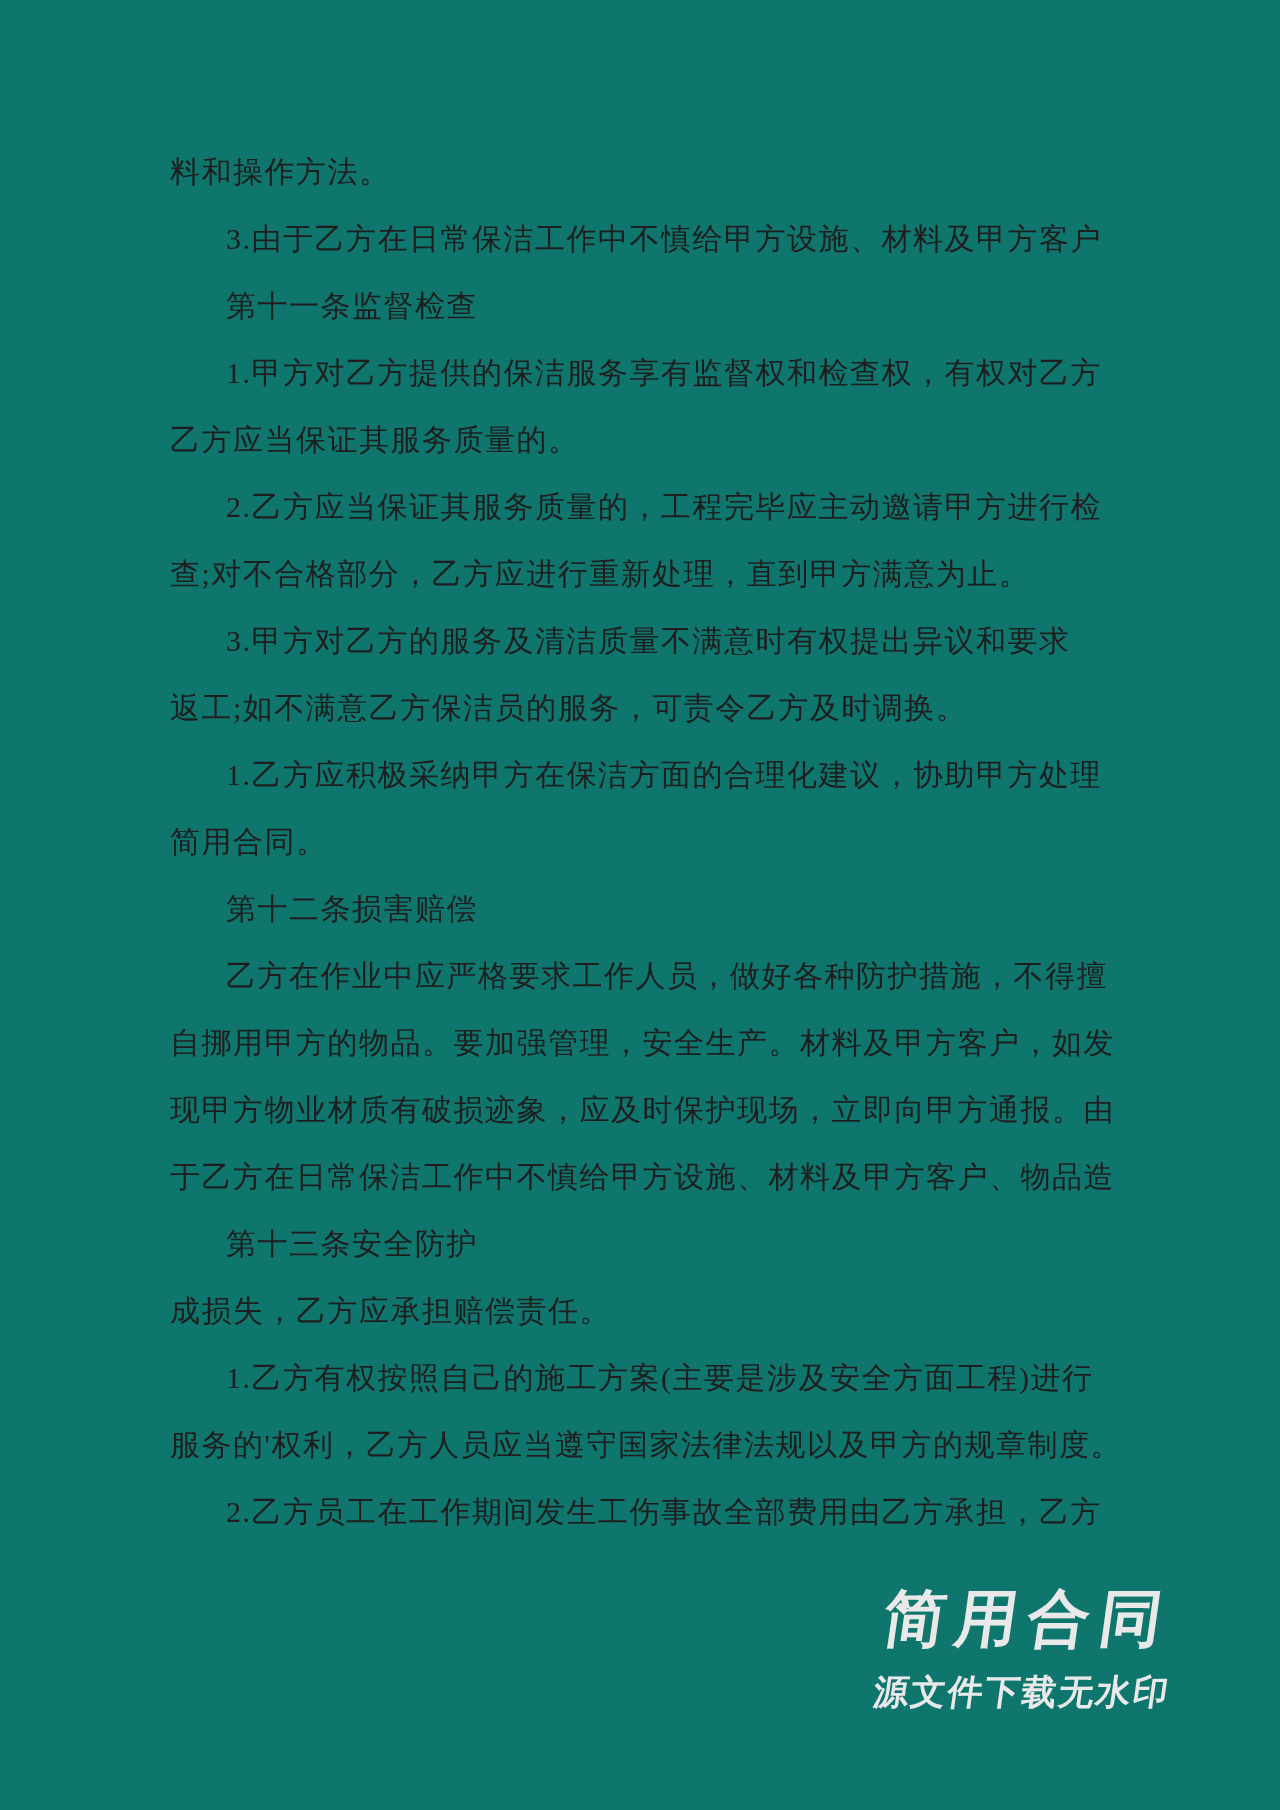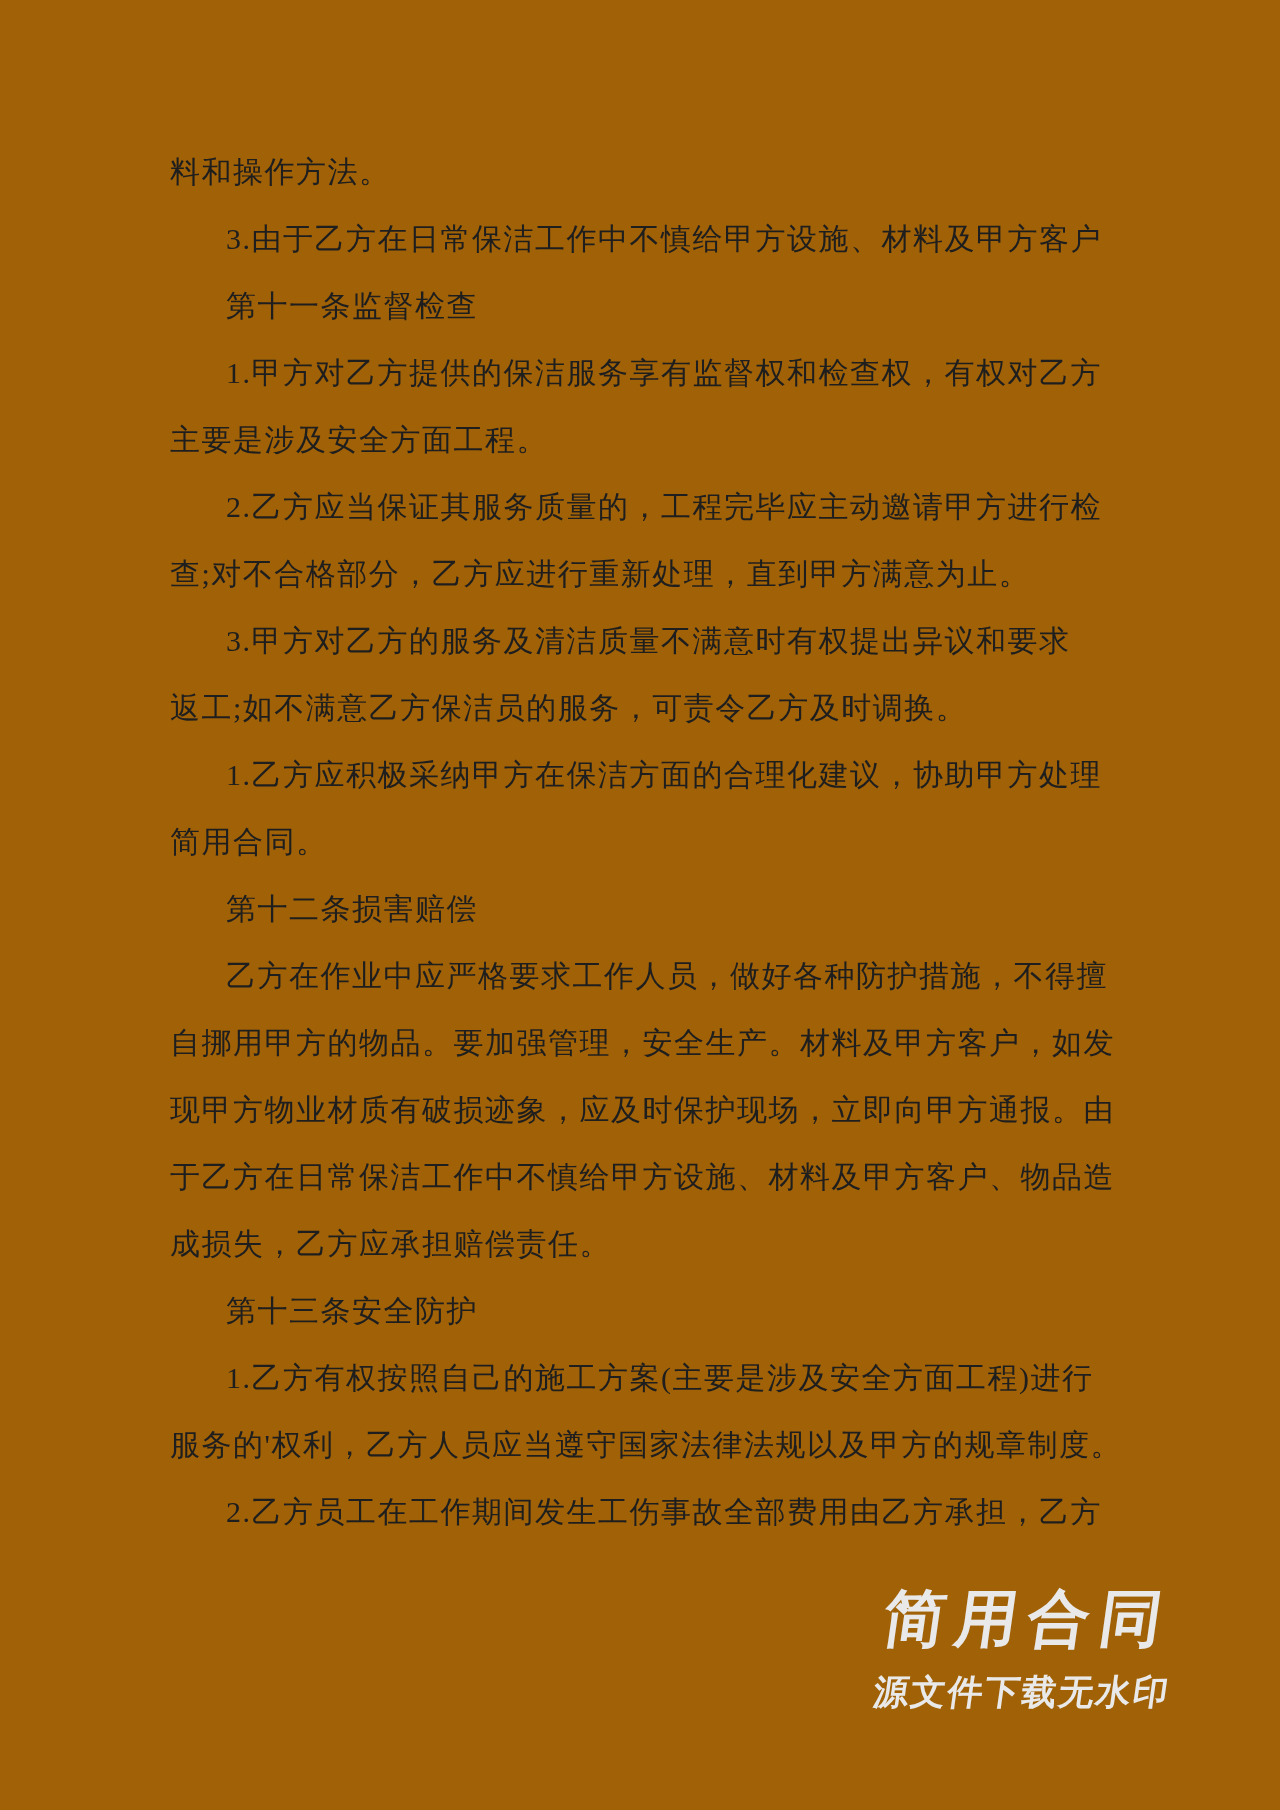--- a/index.html
+++ b/index.html
@@ -4,21 +4,21 @@
 <style>
   html, body {
     margin: 0;
     padding: 0;
     background: #ffffff;
   }
   .page {
     position: relative;
     width: 1280px;
     height: 1810px;
-    background: #a16207;
+    background: #0f766e;
     overflow: hidden;
     font-family: "Liberation Serif", "DejaVu Serif", serif;
   }
   .content {
     position: absolute;
     left: 170px;
     top: 138px;
     width: 950px;
   }
   .line {
@@ -59,34 +59,34 @@
 </style>
 </head>
 <body>
 
 <div class="page">
   <div class="content">
     <div class="line">料和操作方法。</div>
     <div class="line indent">3.由于乙方在日常保洁工作中不慎给甲方设施、材料及甲方客户</div>
     <div class="line indent">第十一条监督检查</div>
     <div class="line indent">1.甲方对乙方提供的保洁服务享有监督权和检查权，有权对乙方</div>
-    <div class="line">主要是涉及安全方面工程。</div>
+    <div class="line">乙方应当保证其服务质量的。</div>
     <div class="line indent">2.乙方应当保证其服务质量的，工程完毕应主动邀请甲方进行检</div>
     <div class="line">查;对不合格部分，乙方应进行重新处理，直到甲方满意为止。</div>
     <div class="line indent">3.甲方对乙方的服务及清洁质量不满意时有权提出异议和要求</div>
     <div class="line">返工;如不满意乙方保洁员的服务，可责令乙方及时调换。</div>
     <div class="line indent">1.乙方应积极采纳甲方在保洁方面的合理化建议，协助甲方处理</div>
     <div class="line">简用合同。</div>
     <div class="line indent">第十二条损害赔偿</div>
     <div class="line indent">乙方在作业中应严格要求工作人员，做好各种防护措施，不得擅</div>
     <div class="line">自挪用甲方的物品。要加强管理，安全生产。材料及甲方客户，如发</div>
     <div class="line">现甲方物业材质有破损迹象，应及时保护现场，立即向甲方通报。由</div>
     <div class="line">于乙方在日常保洁工作中不慎给甲方设施、材料及甲方客户、物品造</div>
+    <div class="line indent">第十三条安全防护</div>
     <div class="line">成损失，乙方应承担赔偿责任。</div>
-    <div class="line indent">第十三条安全防护</div>
     <div class="line indent">1.乙方有权按照自己的施工方案(主要是涉及安全方面工程)进行</div>
     <div class="line">服务的'权利，乙方人员应当遵守国家法律法规以及甲方的规章制度。</div>
     <div class="line indent">2.乙方员工在工作期间发生工伤事故全部费用由乙方承担，乙方</div>
   </div>
 
   <div class="watermark">
     <div class="wm-brand">简用合同</div>
     <div class="wm-tagline">源文件下载无水印</div>
   </div>
 </div>

